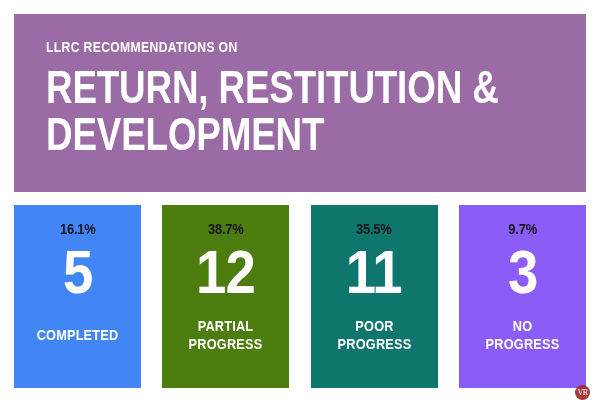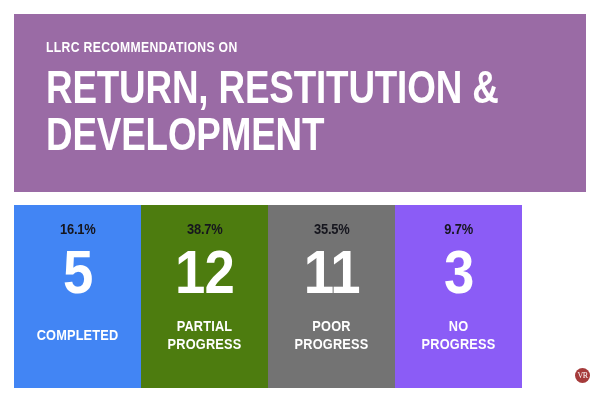--- a/index.html
+++ b/index.html
@@ -61,20 +61,21 @@
   .header-title .tline { display: block; }
 
   
   .cards-row {
     position: absolute;
     left: 14px;
     top: 205px;
     width: 572px;
     height: 183px;
     display: flex;
+    justify-content: space-between;
   }
   .stat-card {
     width: 127px;
     height: 183px;
     box-sizing: border-box;
     display: flex;
     flex-direction: column;
     align-items: center;
     position: relative;
   }
@@ -113,21 +114,21 @@
   .stat-label .lline { display: block; }
 
   
   .stat-card.one-line .stat-label { top: 121px; }
   .stat-card.two-line .stat-label { top: 112px; }
 
   
   .watermark {
     position: absolute;
     left: 575px;
-    top: 368px;
+    top: 385px;
     width: 15px;
     height: 15px;
     border-radius: 50%;
     background: #9e2b2b;
     color: #ffffff;
     font-family: "Liberation Serif", serif;
     font-weight: normal;
     font-size: 8px;
     line-height: 15px;
     text-align: center;
@@ -160,21 +161,21 @@
 
     <div class="stat-card two-line" style="background:#4d7c0f">
       <div class="stat-pct">38.7%</div>
       <div class="stat-value">12</div>
       <div class="stat-label">
         <span class="lline">PARTIAL</span>
         <span class="lline">PROGRESS</span>
       </div>
     </div>
 
-    <div class="stat-card two-line" style="background:#737373">
+    <div class="stat-card two-line" style="background:#0f766e">
       <div class="stat-pct">35.5%</div>
       <div class="stat-value">11</div>
       <div class="stat-label">
         <span class="lline">POOR</span>
         <span class="lline">PROGRESS</span>
       </div>
     </div>
 
     <div class="stat-card two-line" style="background:#8b5cf6">
       <div class="stat-pct">9.7%</div>

